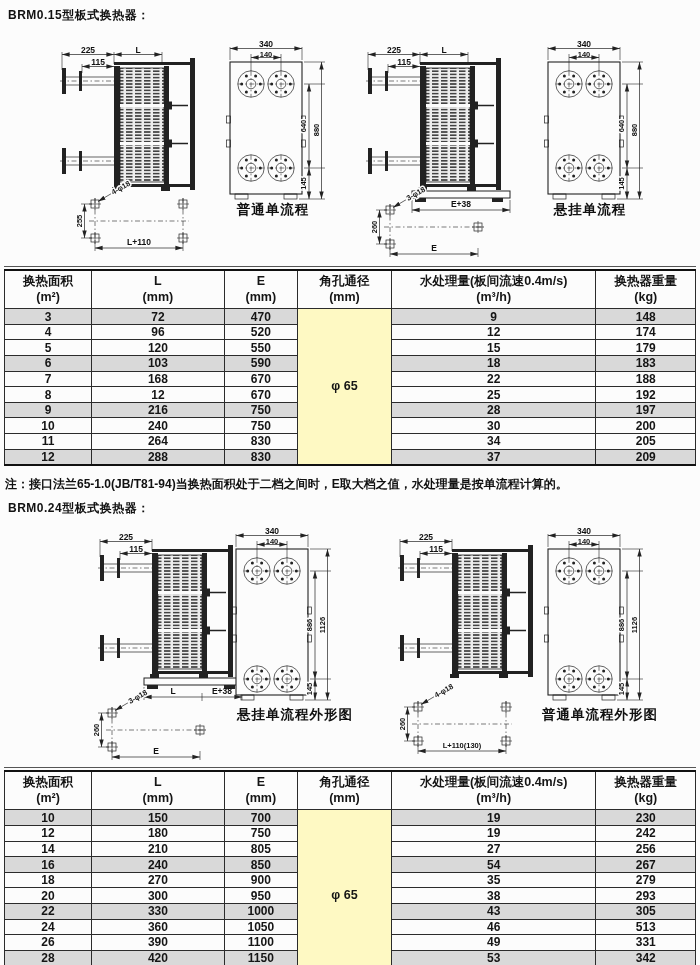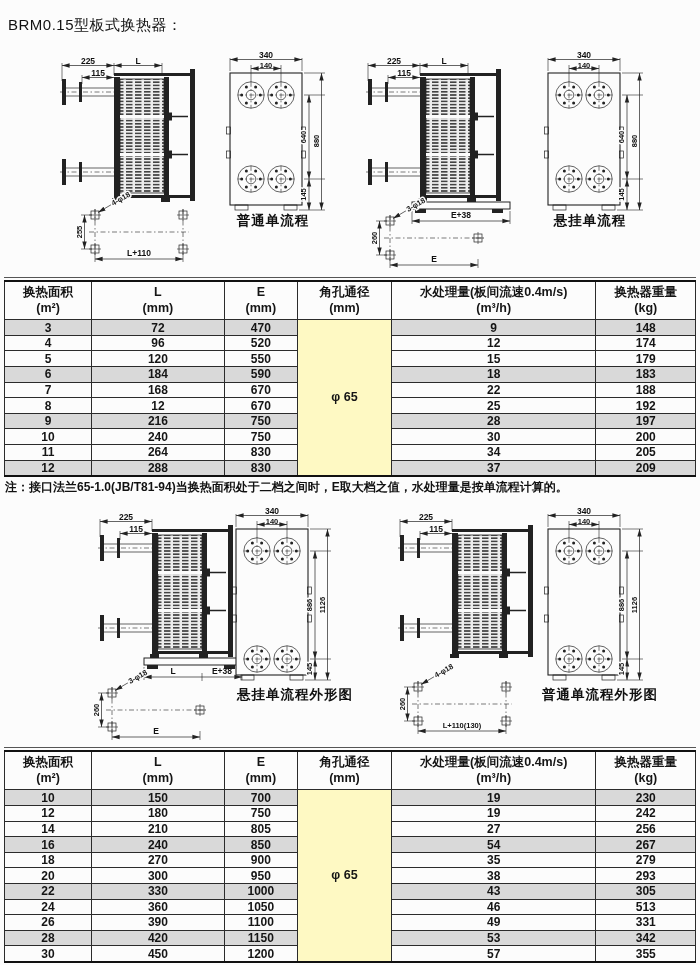--- a/index.html
+++ b/index.html
@@ -1,19 +1,19 @@
 <!DOCTYPE html>
 <html><head>
 <meta charset="utf-8">
 <style>
   html,body{margin:0;padding:0;}
   body{width:700px;height:965px;background:#fcfcfc;font-family:"Liberation Sans","DejaVu Sans",sans-serif;color:#111;overflow:hidden;}
   .page{width:700px;height:965px;position:relative;}
-  .sec-title{font-size:15px;font-weight:normal;margin:16px 0 0 8px;letter-spacing:.5px;}
-  .note{font-size:12px;font-weight:bold;margin:2px 5px 1px 5px;white-space:nowrap;}
+  .sec-title{font-size:12px;font-weight:bold;margin:7px 0 0 8px;letter-spacing:.5px;}
+  .note{font-size:12px;font-weight:bold;margin:10px 5px 1px 5px;white-space:nowrap;}
   
   .twrap{border-top:1px solid #555;padding-top:2px;margin:2px 4px 0 4px;}
   table{width:100%;border-collapse:collapse;table-layout:fixed;
         font-family:"Liberation Sans","DejaVu Sans",sans-serif;}
   th,td{border:1px solid #2b2b2b;text-align:center;font-weight:bold;color:#151515;}
   table{border-top:2.5px solid #111;border-bottom:2px solid #111;}
   th{font-size:12.5px;padding:3px 1px;line-height:1.25;}
   td{font-size:12px;height:14.6px;padding:0 2px;line-height:1;}
   tbody tr:nth-child(3n+1) td:not(.merge){background:#d9d9d9;}
   td.merge{background:#fef9c3;font-size:12.5px;}
@@ -263,21 +263,21 @@
           </tr>
           <tr>
             <td>5</td>
             <td>120</td>
             <td>550</td>
             <td>15</td>
             <td>179</td>
           </tr>
           <tr>
             <td>6</td>
-            <td>184</td>
+            <td>103</td>
             <td>590</td>
             <td>18</td>
             <td>183</td>
           </tr>
           <tr>
             <td>7</td>
             <td>168</td>
             <td>670</td>
             <td>22</td>
             <td>188</td>
@@ -315,20 +315,21 @@
             <td>288</td>
             <td>830</td>
             <td>37</td>
             <td>209</td>
           </tr>
         </tbody>
     </table>
   </div>
   <div class="note">注：接口法兰65-1.0(JB/T81-94)当换热面积处于二档之间时，E取大档之值，水处理量是按单流程计算的。</div>
 
+  <div class="sec-title">BRM0.24型板式换热器：</div>
 
   
   <svg width="700" height="244" viewBox="0 0 700 244">
 
     <use href="#sv" x="100" y="14"></use>
     <use href="#svbase" x="100" y="14"></use>
     <line class="ext" x1="202" y1="176" x2="202" y2="184"></line>
     <text class="t8" x="126" y="22.5">225</text>
     <text class="t8" x="136" y="34.5">115</text>
     <text class="t8" x="173" y="177">L</text>

